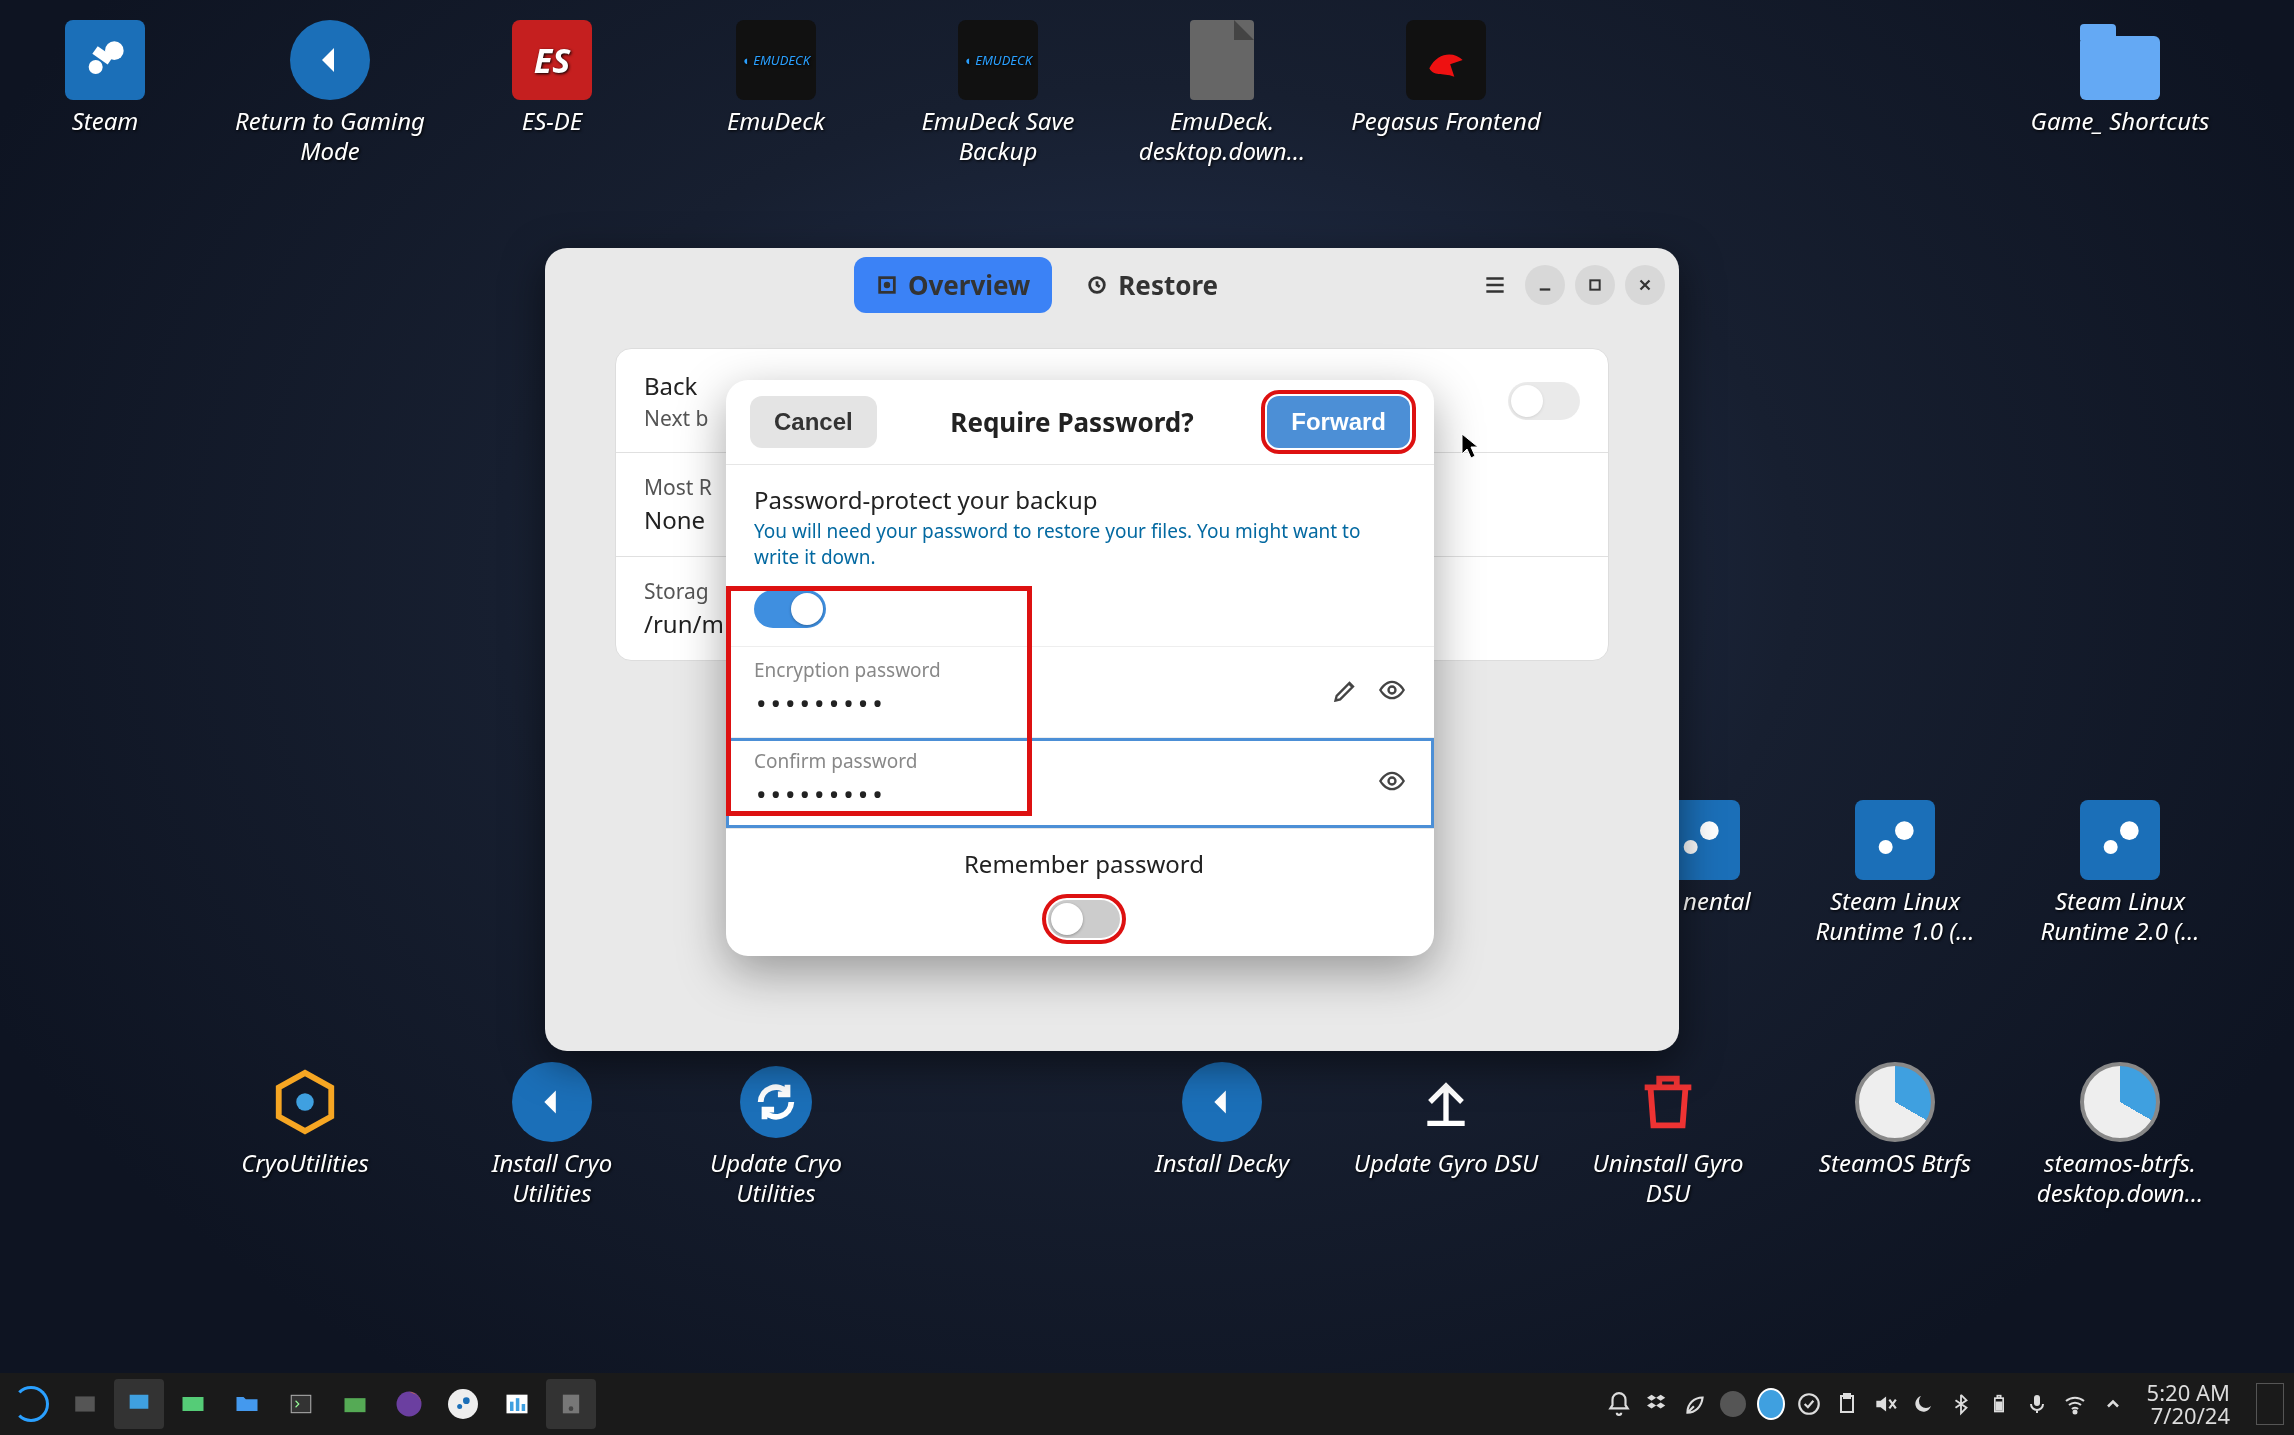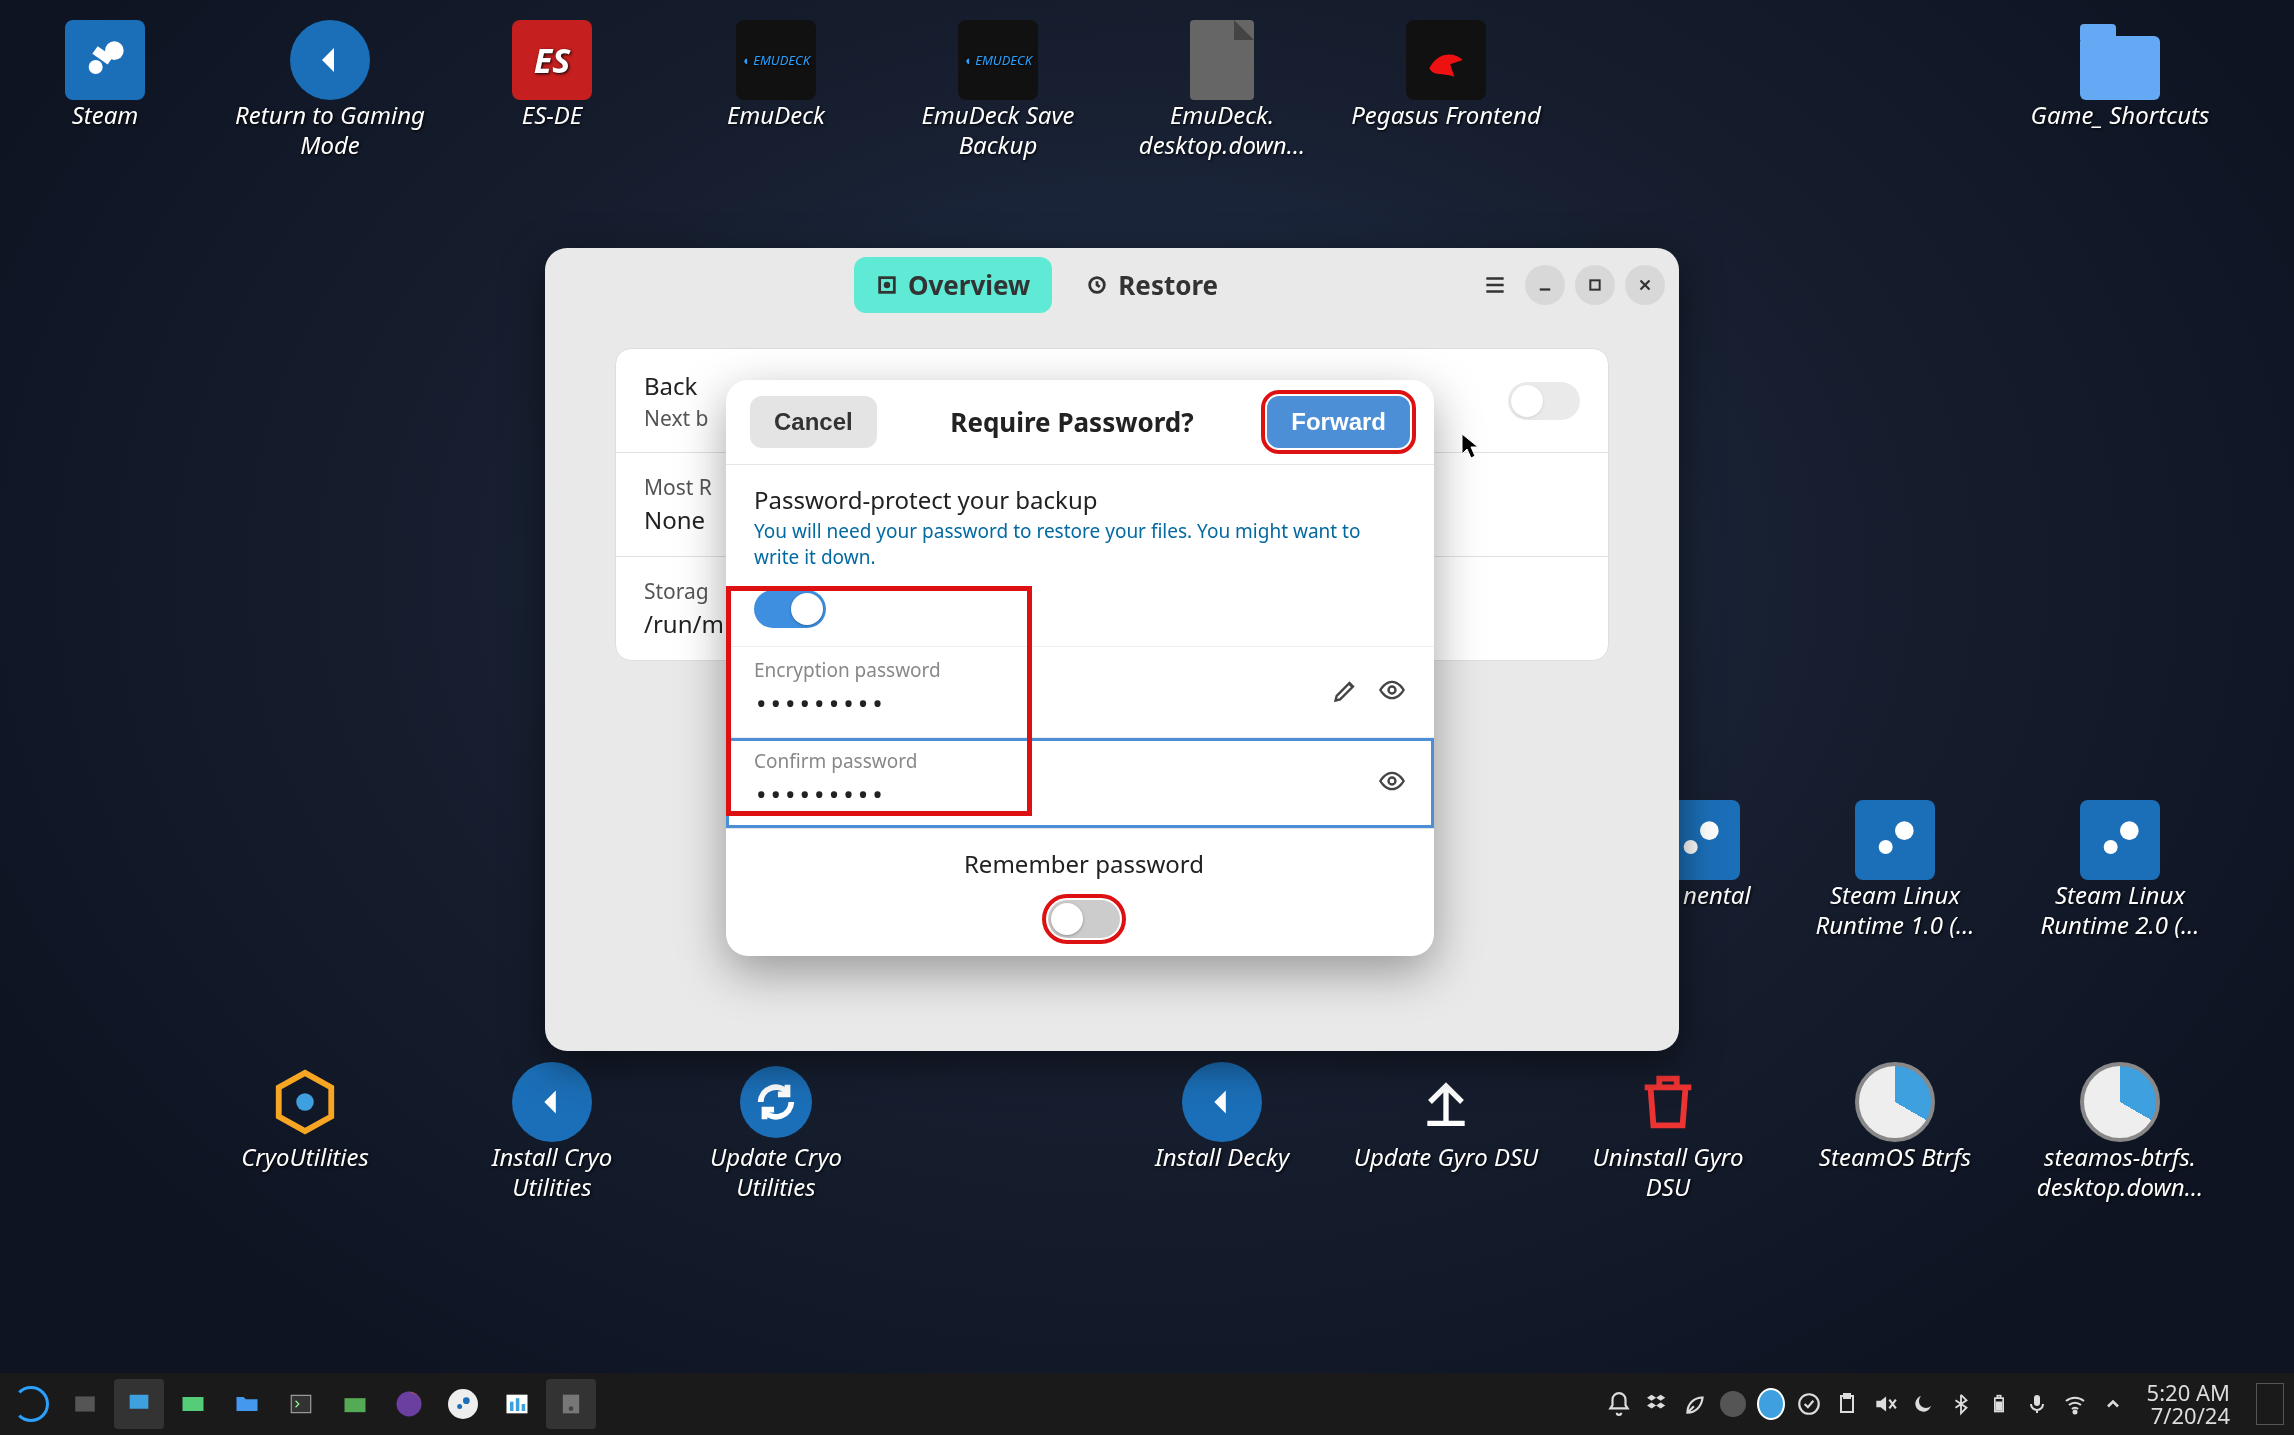--- a/index.html
+++ b/index.html
@@ -18,20 +18,21 @@
   .desktop {
     position: absolute;
     inset: 0;
   }
   .dicon {
     position: absolute;
     width: 200px;
     display: flex;
     flex-direction: column;
     align-items: center;
+    gap: 6px;
     text-align: center;
     color: #fff;
     font-size: 24px;
     text-shadow: 1px 1px 3px #000;
     font-style: italic;
   }
   .dicon .img {
     width: 80px;
     height: 80px;
     border-radius: 8px;
@@ -111,21 +112,21 @@
   .tab-pill {
     display:flex;align-items:center;gap:10px;
     padding: 10px 22px;
     border-radius: 12px;
     font-size: 26px;
     font-weight: 700;
     color:#333;
     cursor:pointer;
   }
   .tab-pill.active {
-    background:#5eead4;
+    background:#3b82f6;
   }
   .tb-right { display:flex; gap:10px; align-items:center; }
   .wb {
     width:40px;height:40px;border-radius:50%;background:#d8d8d8;display:flex;align-items:center;justify-content:center;color:#333;font-weight:bold;cursor:pointer;
   }
   .wb.menu{border-radius:8px;background:transparent;}
   .card {
     margin: 26px 70px 0 70px;
     background:#fff;
     border-radius:16px;

